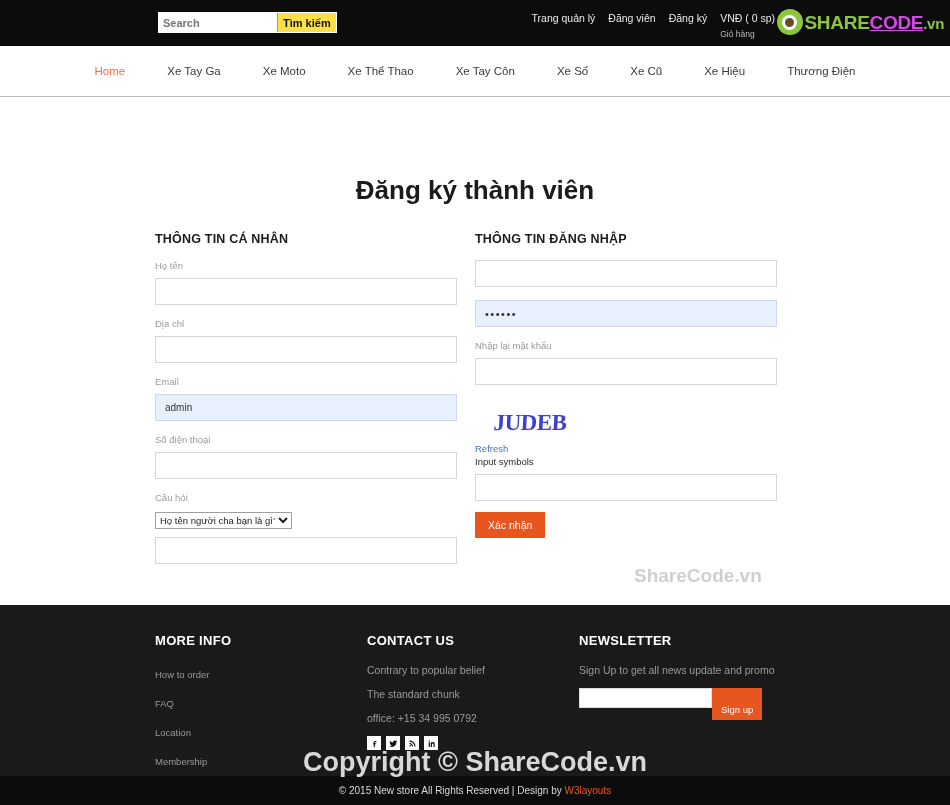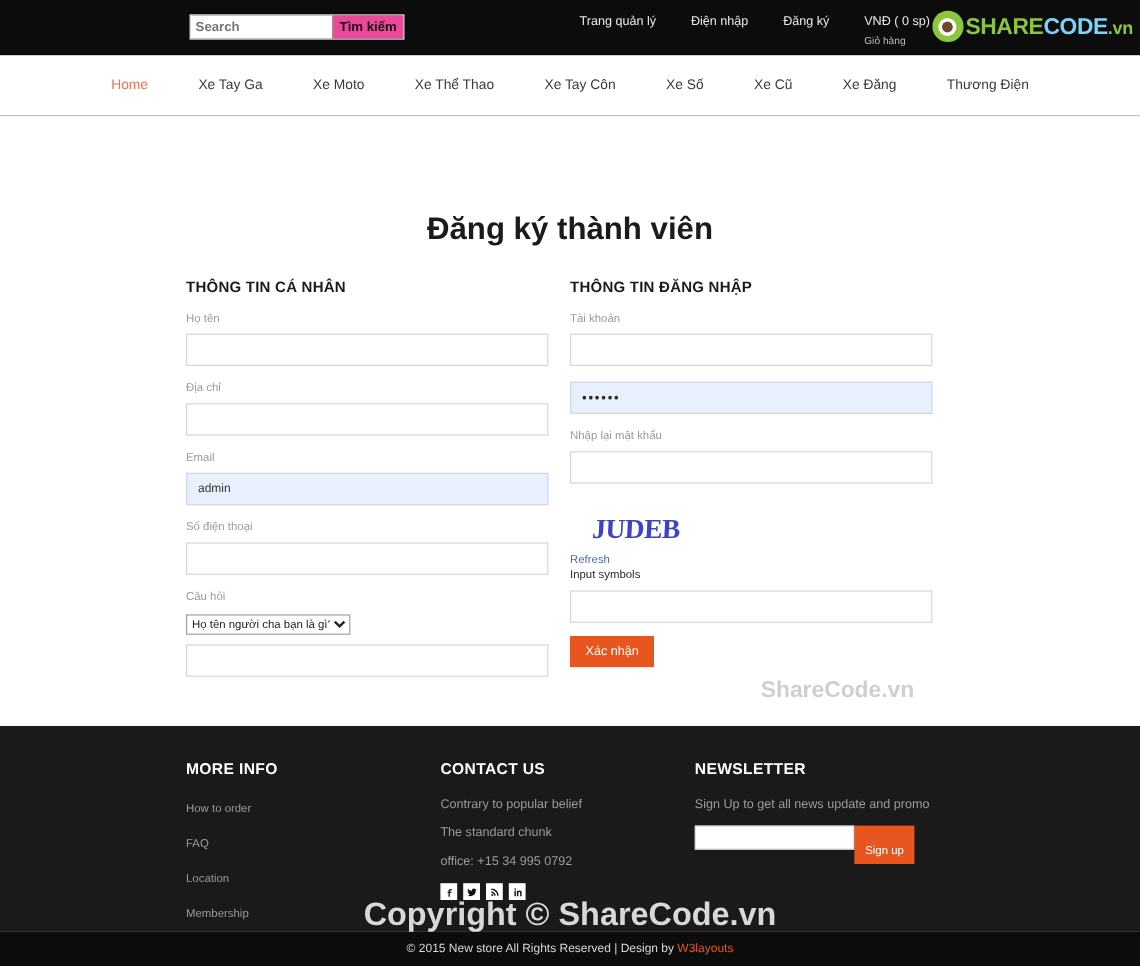--- a/index.html
+++ b/index.html
@@ -35,35 +35,35 @@
     font-family: "Liberation Sans", sans-serif;
     font-size: 11px;
     font-weight: bold;
     color: #111;
     background: #fff;
   }
   .search-btn {
     height: 19px;
     border: none;
     border-left: 1px solid #999;
-    background: #ec4899;
+    background: #fde047;
     font-family: "Liberation Sans", sans-serif;
     font-size: 11px;
     font-weight: bold;
     color: #111;
     padding: 0 5px;
     cursor: pointer;
   }
 
   .header-links {
     position: absolute;
     right: 175px; top: 11px;
     display: flex;
     align-items: flex-start;
-    gap: 29px;
+    gap: 13px;
   }
   .header-links a {
     color: #e9e9e9;
     font-size: 10.5px;
     text-decoration: none;
     white-space: nowrap;
     line-height: 14px;
   }
   .cart-block { display: flex; flex-direction: column; line-height: 14px; }
   .cart-block .cart-sub {
@@ -110,21 +110,21 @@
     border-radius: 50%;
     background: #6a4a2a;
   }
   .sc-text {
     font-size: 19px;
     font-weight: bold;
     letter-spacing: -0.3px;
     line-height: 1;
   }
   .sc-share { color: #8cc63e; }
-  .sc-code  { color: #7dd3fc; }
+  .sc-code  { color: #d946ef; text-decoration: underline; }
   .sc-vn    { color: #8cc63e; font-size: 15px; }
 
   
   .nav-bar {
     height: 51px;
     background: #fff;
     border-bottom: 1px solid #b9b9b9;
     display: flex;
     align-items: center;
     justify-content: center;
@@ -364,21 +364,21 @@
 
 <div class="top-header">
 
   <div class="search-wrap">
     <input class="search-input" type="text" placeholder="Search" style="">
     <button class="search-btn">Tìm kiếm</button>
   </div>
 
   <div class="header-links">
     <a href="#">Trang quản lý</a>
-    <a href="#">Điện nhập</a>
+    <a href="#">Đăng viên</a>
     <a href="#">Đăng ký</a>
     <span class="cart-block">
       <a href="#">VNĐ ( 0 sp)</a>
       <span class="cart-sub">Giỏ hàng</span>
     </span>
   </div>
 
   <span class="cart-icon">
     <svg viewBox="0 0 24 24" width="18" height="18" fill="none" stroke="#ffffff" stroke-width="1.6">
       <path d="M2 3h3l2.6 11.2h10.2L21 6H6"></path>
@@ -397,21 +397,21 @@
 
 <div class="nav-bar">
   <div class="nav-list">
     <a href="#" class="active">Home</a>
     <a href="#">Xe Tay Ga</a>
     <a href="#">Xe Moto</a>
     <a href="#">Xe Thể Thao</a>
     <a href="#">Xe Tay Côn</a>
     <a href="#">Xe Số</a>
     <a href="#">Xe Cũ</a>
-    <a href="#">Xe Đăng</a>
+    <a href="#">Xe Hiệu</a>
     <a href="#">Thương Điện</a>
   </div>
 </div>
 
 <div class="main">
   <h1 class="page-title">Đăng ký thành viên</h1>
 
   <div class="form-area">
     <div class="columns">
 
@@ -444,21 +444,20 @@
             <option>Họ tên người cha bạn là gì?</option>
           </select>
           <input type="text" class="q-input" value="" style="">
         </div>
       </div>
 
       <div class="col">
         <h2 class="section-title">THÔNG TIN ĐĂNG NHẬP</h2>
 
         <div class="field">
-          <label>Tài khoản</label>
           <input type="text" value="" style="">
         </div>
 
         <div class="field">
           <input type="text" class="autofill pwd-dots" value="••••••" style="">
         </div>
 
         <div class="field">
           <label>Nhập lại mật khẩu</label>
           <input type="text" value="" style="">

